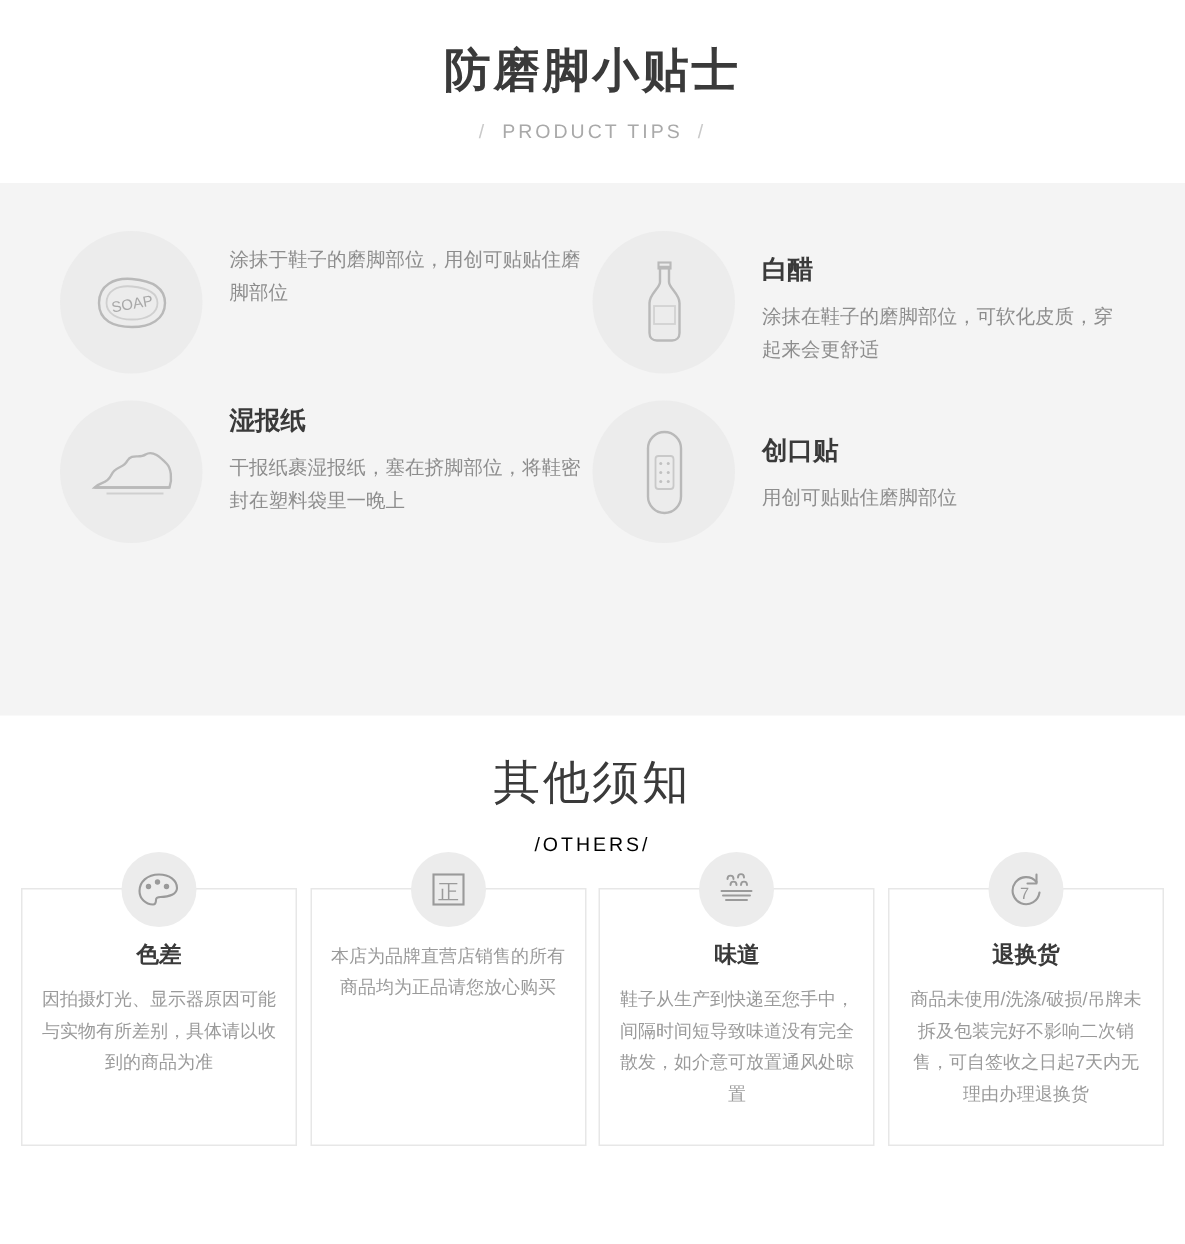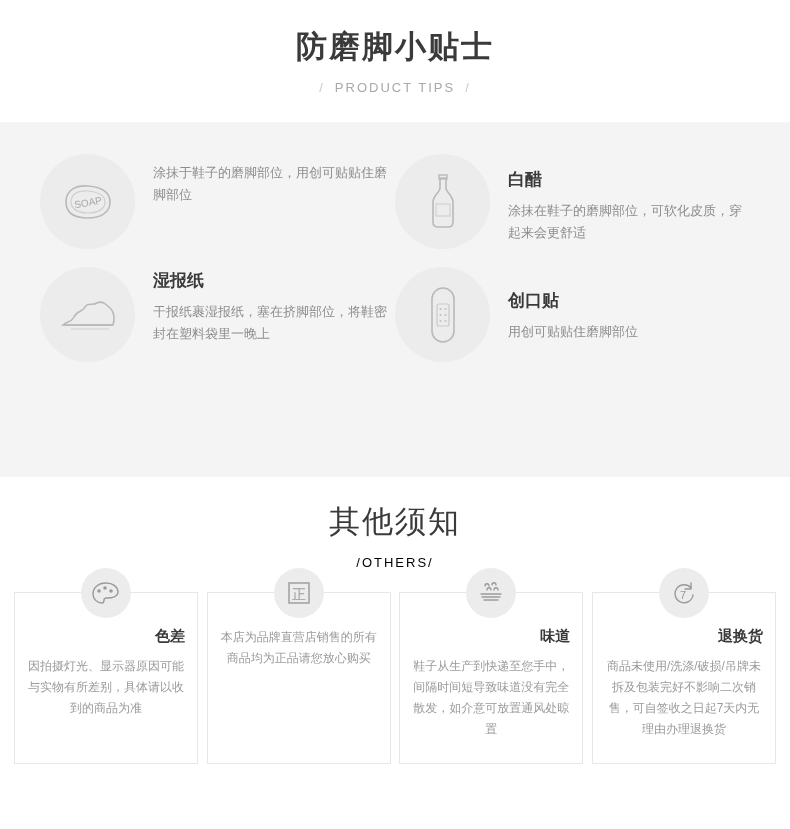--- a/index.html
+++ b/index.html
@@ -122,21 +122,20 @@
     background: #ececec;
     display: flex;
     align-items: center;
     justify-content: center;
   }
   .other-title {
     font-size: 15px;
     color: #3a3a3a;
     font-weight: bold;
     margin-bottom: 10px;
-    text-align: right;
   }
   .other-desc {
     font-size: 12px;
     color: #9a9a9a;
     line-height: 21px;
   }
   svg { display: block; }
 </style>
 </head>
 <body>

